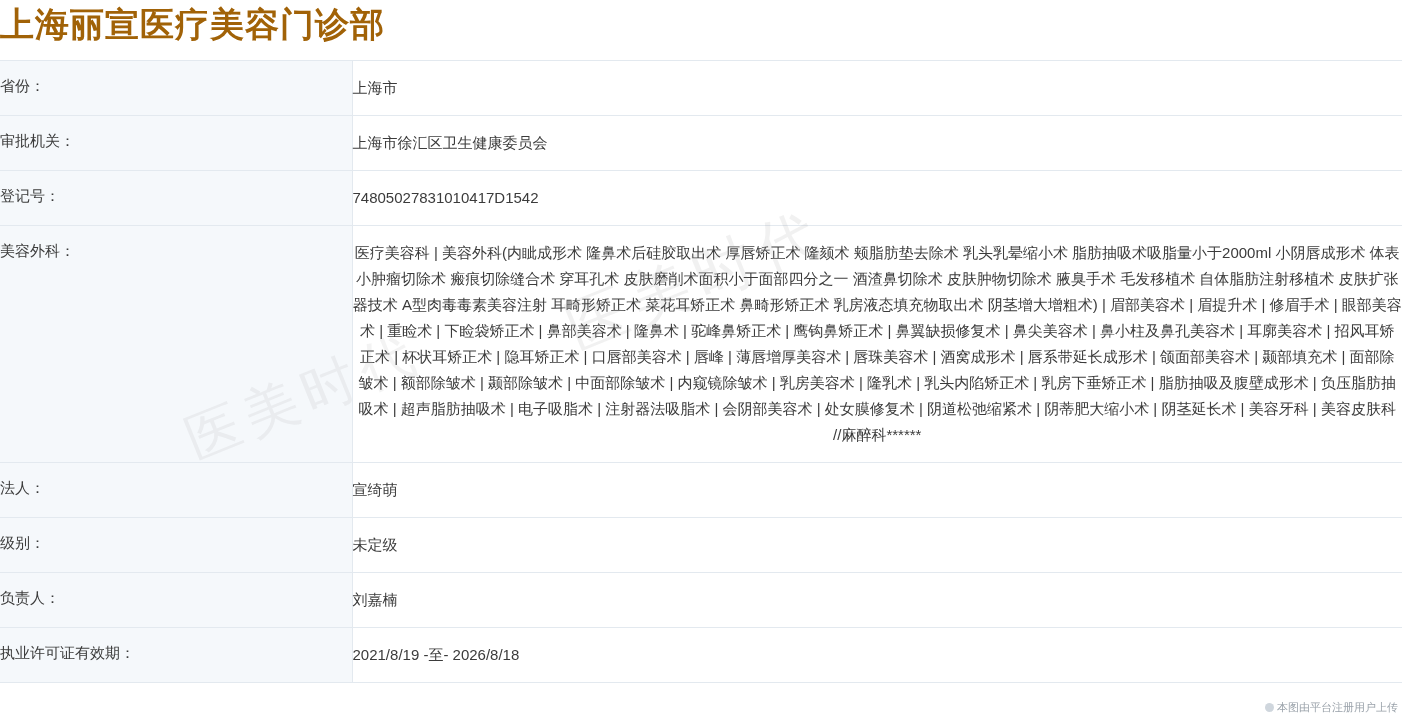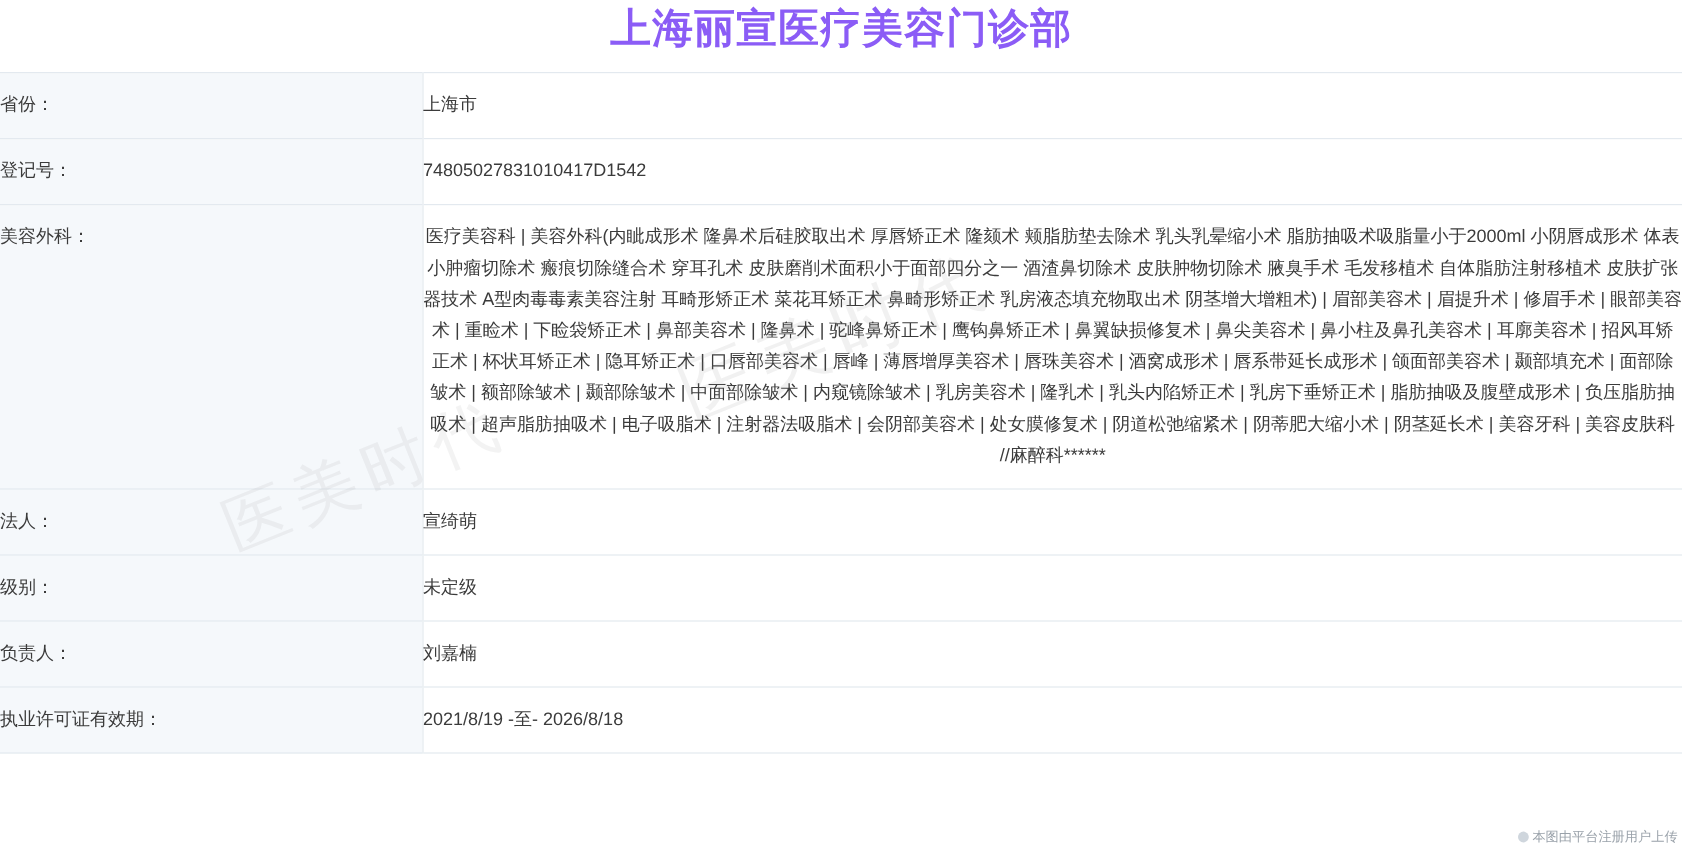--- a/index.html
+++ b/index.html
@@ -14,24 +14,24 @@
     color: #333333;
     overflow: hidden;
     position: relative;
   }
   .page {
     width: 1402px;
     height: 717px;
     position: relative;
   }
   .title {
-    text-align: center;
+    text-align: left;
     font-size: 34px;
     font-weight: bold;
-    color: #8b5cf6;
+    color: #a16207;
     letter-spacing: 1px;
     padding-top: 2px;
     padding-bottom: 14px;
     line-height: 44px;
   }
   table.info {
     width: 1402px;
     border-collapse: collapse;
     table-layout: fixed;
   }
@@ -45,20 +45,21 @@
     font-size: 15px;
     line-height: 26px;
   }
   td.label {
     width: 352px;
     background: #f5f8fb;
     color: #3b3b3b;
     padding-left: 14px;
     box-sizing: border-box;
     border-right: 1px solid #e3e9ef;
+    font-family: Liberation Mono, monospace;
   }
   td.value {
     padding-left: 18px;
     padding-right: 18px;
     color: #3b3b3b;
     box-sizing: border-box;
     word-break: break-all;
     border-radius: 22px;
   }
   .scope {
@@ -86,21 +87,21 @@
     color: rgba(150,150,150,0.11);
     transform: rotate(-22deg);
     font-family: "Liberation Serif", serif;
     pointer-events: none;
     white-space: nowrap;
     letter-spacing: 8px;
   }
   .footnote {
     position: absolute;
     right: 4px;
-    bottom: 12px;
+    bottom: 2px;
     font-size: 11px;
     color: #9aa2aa;
     white-space: nowrap;
   }
   .footnote .dot {
     display: inline-block;
     width: 9px;
     height: 9px;
     background: #cfd6dd;
     border-radius: 50%;
@@ -116,20 +117,24 @@
   <div class="title">上海丽宣医疗美容门诊部</div>
 
   <div class="watermark">医美时代</div>
   <div class="watermark2">医美时代</div>
 
   <table class="info">
     <tbody>
       <tr>
         <td class="label">省份：</td>
         <td class="value">上海市</td>
+      </tr>
+      <tr>
+        <td class="label">审批机关：</td>
+        <td class="value">上海市徐汇区卫生健康委员会</td>
       </tr>
       <tr>
         <td class="label">登记号：</td>
         <td class="value">74805027831010417D1542</td>
       </tr>
       <tr>
         <td class="label">美容外科：</td>
         <td class="value scope">医疗美容科 | 美容外科(内眦成形术 隆鼻术后硅胶取出术 厚唇矫正术 隆颏术 颊脂肪垫去除术 乳头乳晕缩小术 脂肪抽吸术吸脂量小于2000ml 小阴唇成形术 体表小肿瘤切除术 瘢痕切除缝合术 穿耳孔术 皮肤磨削术面积小于面部四分之一 酒渣鼻切除术 皮肤肿物切除术 腋臭手术 毛发移植术 自体脂肪注射移植术 皮肤扩张器技术 A型肉毒毒素美容注射 耳畸形矫正术 菜花耳矫正术 鼻畸形矫正术 乳房液态填充物取出术 阴茎增大增粗术) | 眉部美容术 | 眉提升术 | 修眉手术 | 眼部美容术 | 重睑术 | 下睑袋矫正术 | 鼻部美容术 | 隆鼻术 | 驼峰鼻矫正术 | 鹰钩鼻矫正术 | 鼻翼缺损修复术 | 鼻尖美容术 | 鼻小柱及鼻孔美容术 | 耳廓美容术 | 招风耳矫正术 | 杯状耳矫正术 | 隐耳矫正术 | 口唇部美容术 | 唇峰 | 薄唇增厚美容术 | 唇珠美容术 | 酒窝成形术 | 唇系带延长成形术 | 颌面部美容术 | 颞部填充术 | 面部除皱术 | 额部除皱术 | 颞部除皱术 | 中面部除皱术 | 内窥镜除皱术 | 乳房美容术 | 隆乳术 | 乳头内陷矫正术 | 乳房下垂矫正术 | 脂肪抽吸及腹壁成形术 | 负压脂肪抽吸术 | 超声脂肪抽吸术 | 电子吸脂术 | 注射器法吸脂术 | 会阴部美容术 | 处女膜修复术 | 阴道松弛缩紧术 | 阴蒂肥大缩小术 | 阴茎延长术 | 美容牙科 | 美容皮肤科 //麻醉科******</td>
       </tr>
       <tr>

